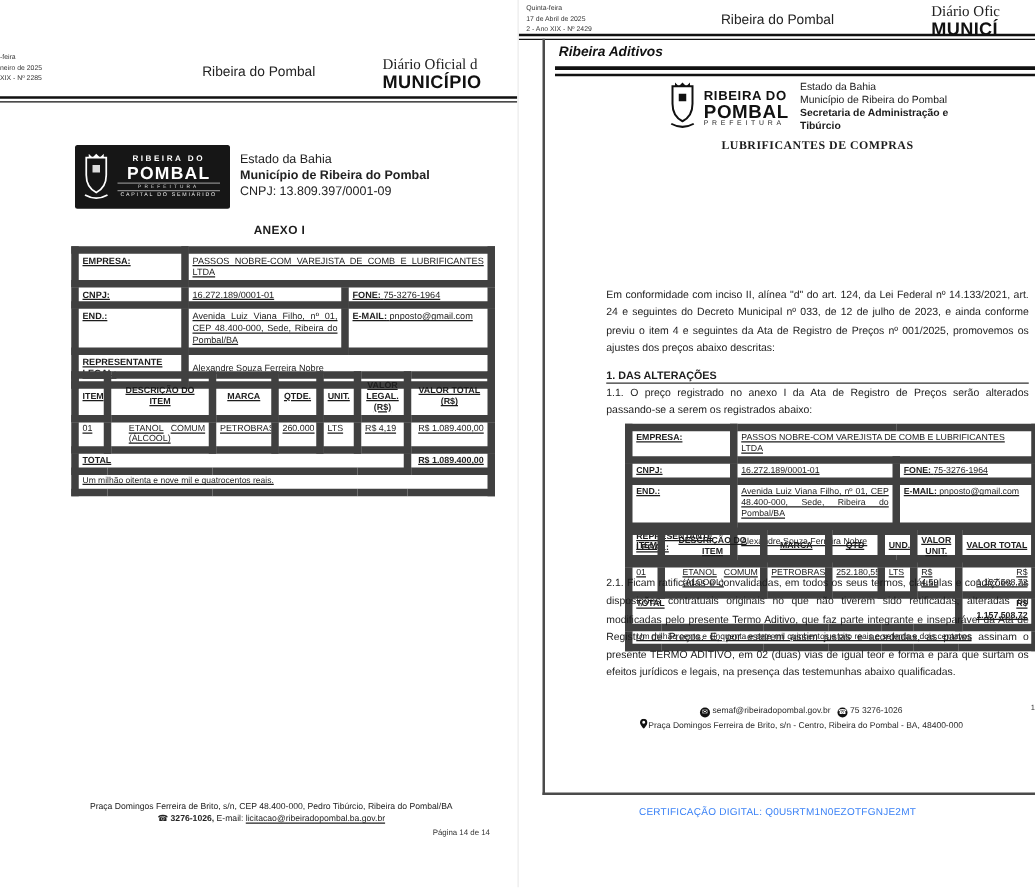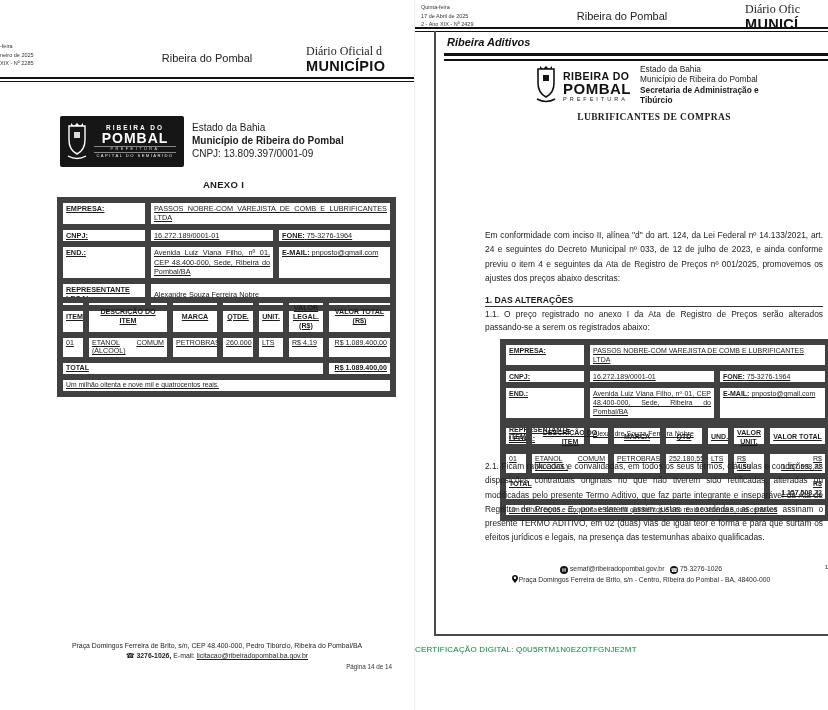--- a/index.html
+++ b/index.html
@@ -39,21 +39,21 @@
   .logo-l4{font-size:4.2px;letter-spacing:1.4px;color:#eee;}
 
   .lp-org{position:absolute;left:192px;top:121px;font-size:10px;line-height:1.3;color:#222;}
   .lp-org .org-b{font-weight:bold;}
   .lp-anexo{position:absolute;left:57px;width:333px;top:179px;text-align:center;
             font-size:9.5px;font-weight:bold;letter-spacing:.3px;}
   .lp-table{position:absolute;left:57px;top:197px;width:333px;font-size:7.3px;line-height:1.3;}
   .lp-items{position:absolute;left:57px;top:297px;width:333px;font-size:7.1px;line-height:1.25;}
   .items-head td{font-weight:bold;text-align:center;vertical-align:middle;}
   .desc-flex{display:flex;justify-content:space-between;}
-  .desc-flex .d1{max-width:58%;}
+  .desc-flex .d1{max-width:58%;margin-left:11px;}
   .words-row{font-size:6.8px;}
 
   .lp-footer{position:absolute;left:28px;right:8px;top:641px;text-align:center;font-size:6.9px;line-height:1.5;color:#222;}
   .lp-footer a{color:#222;}
   .lp-page-num{text-align:right;font-size:6.3px;padding-right:14px;color:#333;}
 
   
   .rp-date{position:absolute;left:6px;top:3px;}
   .rp-city{position:absolute;left:0;right:0;top:10px;text-align:center;font-size:11px;color:#222;}
   .rp-masthead{position:absolute;left:330px;top:2px;width:160px;white-space:nowrap;}
@@ -84,21 +84,21 @@
   .rp-c11{position:absolute;left:49px;top:277px;width:338px;font-size:8.4px;line-height:1.6;text-align:justify;}
   .rp-table{position:absolute;left:64px;top:308px;width:325px;font-size:7px;line-height:1.3;}
   .rp-items{position:absolute;left:64px;top:391px;width:325px;font-size:7px;line-height:1.25;}
   .rp-c21{position:absolute;left:49px;top:428px;width:338px;font-size:8.3px;line-height:1.72;text-align:justify;}
   .rp-footer{position:absolute;left:30px;right:18px;top:533px;text-align:center;font-size:6.8px;
              line-height:1.6;color:#2a2a2a;}
   .rp-fpage{position:absolute;right:6px;top:533px;font-size:6px;color:#333;}
   .icon-c{display:inline-block;width:8px;height:8px;border-radius:50%;background:#111;color:#fff;
           font-size:5.5px;line-height:8px;text-align:center;vertical-align:-1px;margin-right:2px;}
   .pin-svg{vertical-align:-1px;margin-right:1px;}
-  .rp-cert{position:absolute;left:0;right:0;top:645px;color:#15803d;}
+  .rp-cert{position:absolute;left:0;right:0;top:645px;text-align:center;color:#3b82f6;}
   .cert-l1{font-size:8px;letter-spacing:.2px;}
   .cert-l2{font-size:7.6px;margin-top:2px;}
 </style>
 </head>
 <body>
 
 <div class="page" id="left-page">
 
   <div class="lp-date tiny">
     <div>-feira</div>

